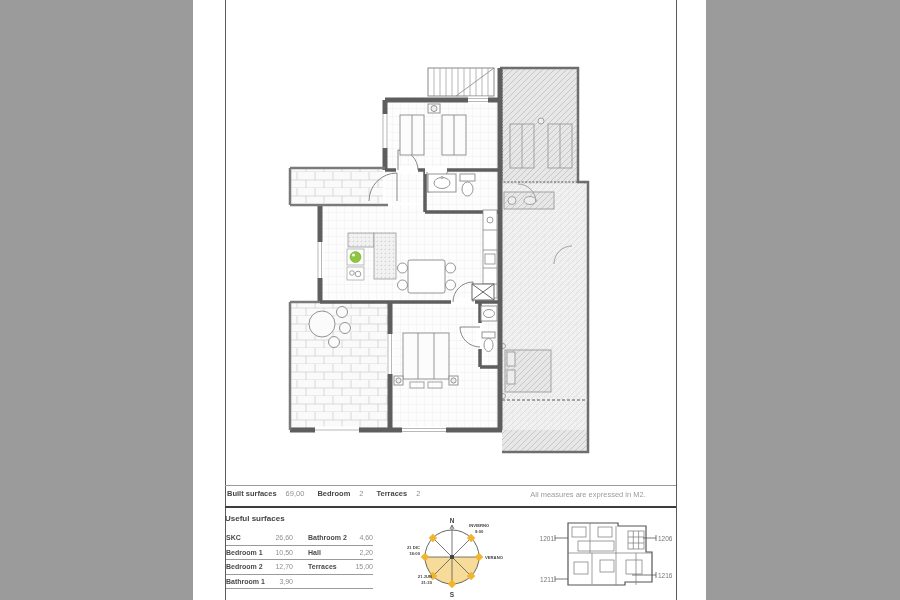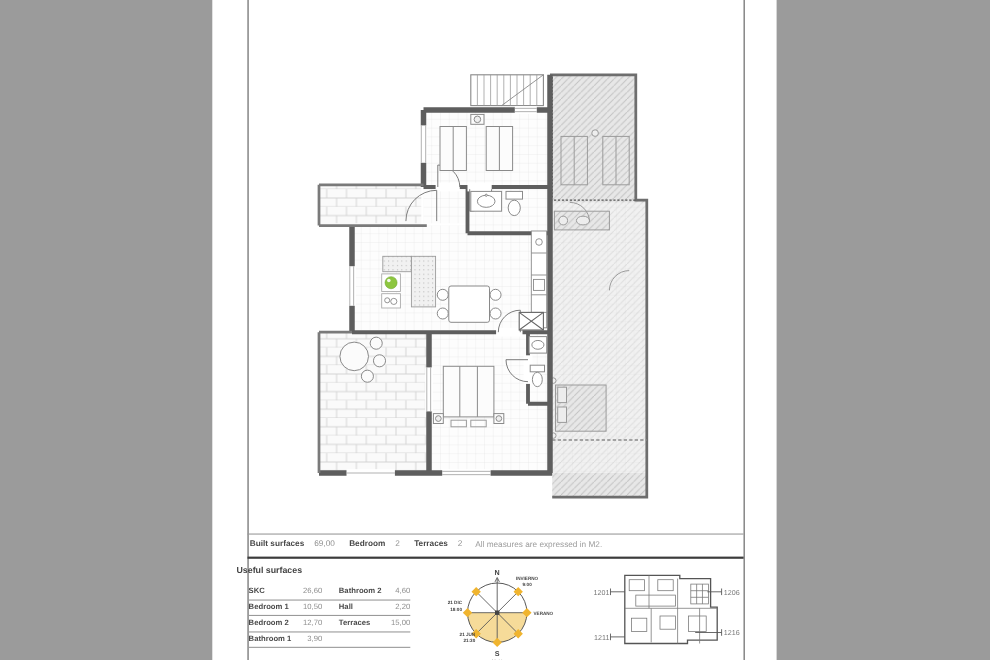--- a/index.html
+++ b/index.html
@@ -13,22 +13,22 @@
   .page-border{top:-4px;height:608px;width:0;border-left:1px solid #5a5a5a}
   #page-border-left{left:225px}
   #page-border-right{left:676px}
 
   
   #rule-top{left:225px;top:485px;width:451px;height:1px;background:#9a9a9a}
   #rule-mid{left:225px;top:506px;width:451px;height:1.6px;background:#3c3c3c}
   #summary-bar{left:227px;top:489px;font-size:7.5px;display:flex;align-items:flex-end;white-space:nowrap}
   #summary-bar .lbl{font-weight:bold;color:#474747}
   #summary-bar .val{color:#909090;margin-left:9px;margin-right:13px}
-  #measure-note{left:432px;top:490px;width:216px;text-align:left;font-size:7.5px;color:#9c9c9c}
-  #useful-title{left:215px;top:514px;font-size:8px;font-weight:bold;color:#444}
+  #measure-note{left:480px;top:490px;width:216px;text-align:center;font-size:7.5px;color:#9c9c9c}
+  #useful-title{left:225px;top:514px;font-size:8px;font-weight:bold;color:#444}
   #useful-table{left:226px;top:531px;width:147px}
   .us-row{display:flex;align-items:center;height:13.6px;border-bottom:1px solid #9a9a9a;font-size:7px;line-height:7px}
   .us-row .lbl{font-weight:bold;color:#4a4a4a}
   .us-row .val{color:#8f8f8f}
   .c1{width:46px}.c2{width:21px;text-align:right}.gap{width:15px}.c3{width:47px}.c4{flex:1;text-align:right}
 
   svg text{font-family:"Liberation Sans", sans-serif}
 </style>
 </head>
 <body>

